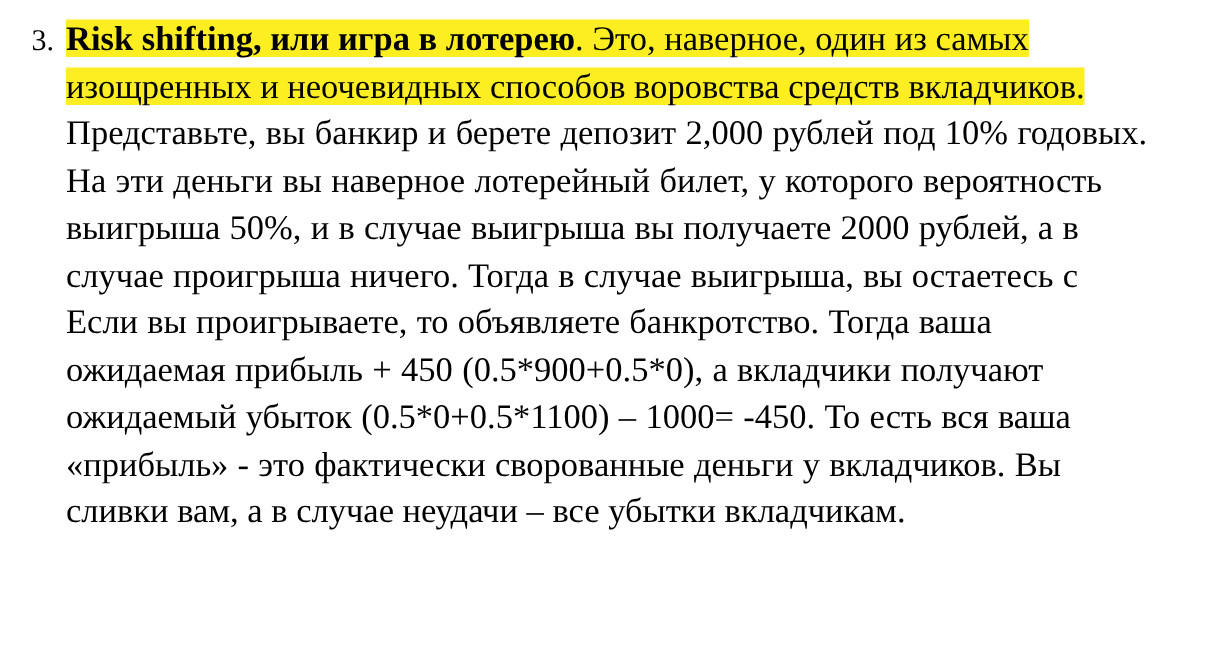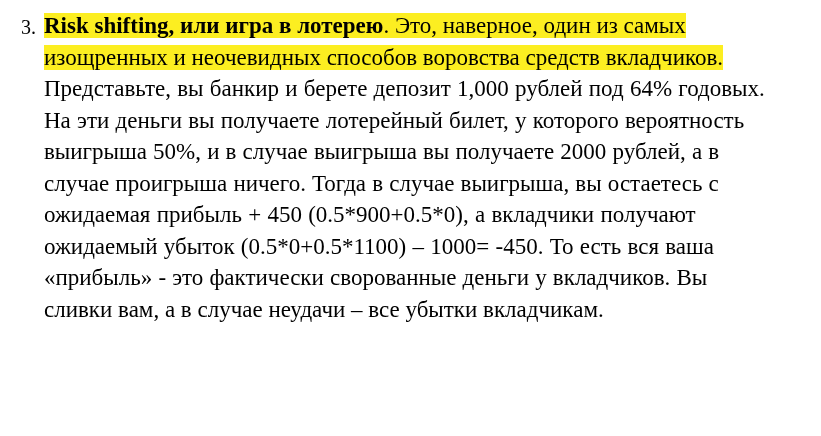--- a/index.html
+++ b/index.html
@@ -64,24 +64,25 @@
 </head>
 <body>
 
 <div class="page">
   <div class="list-item">
     <div class="marker">3.</div>
     <div class="body-text">
       <p class="para">
         <span class="line"><span class="hl"><span class="lead">Risk shifting, или игра в лотерею</span><span>. Это, наверное, один из самых</span></span></span>
         <span class="line"><span class="hl">изощренных и неочевидных способов воровства средств вкладчиков.</span></span>
-        <span class="line j1">Представьте, вы банкир и берете депозит 1,000 рублей под 64% годовых.</span>
-        <span class="line j1">На эти деньги вы получаете лотерейный билет, у которого вероятность</span>
+        <span class="line j1">Представьте, вы банкир и берете депозит 2,000 рублей под 10% годовых.</span>
+        <span class="line j1">На эти деньги вы наверное лотерейный билет, у которого вероятность</span>
         <span class="line j2">выигрыша 50%, и в случае выигрыша вы получаете 2000 рублей, а в</span>
         <span class="line j2">случае проигрыша ничего. Тогда в случае выигрыша, вы остаетесь с</span>
+        <span class="line j2">Если вы проигрываете, то объявляете банкротство. Тогда ваша</span>
         <span class="line j1">ожидаемая прибыль + 450 (0.5*900+0.5*0), а вкладчики получают</span>
         <span class="line j1">ожидаемый убыток (0.5*0+0.5*1100) – 1000= -450. То есть вся ваша</span>
         <span class="line j2">«прибыль» - это фактически сворованные деньги у вкладчиков. Вы</span>
         <span class="line">сливки вам, а в случае неудачи – все убытки вкладчикам.</span>
       </p>
     </div>
   </div>
 </div>
 
 </body></html>

